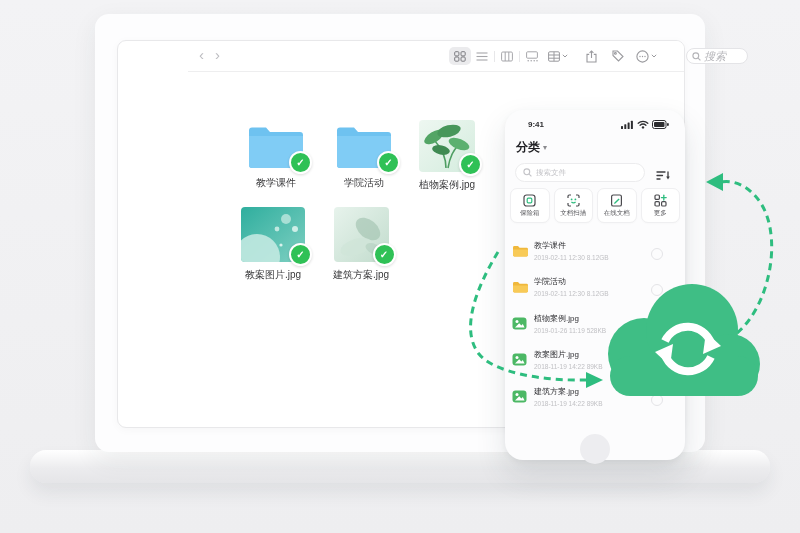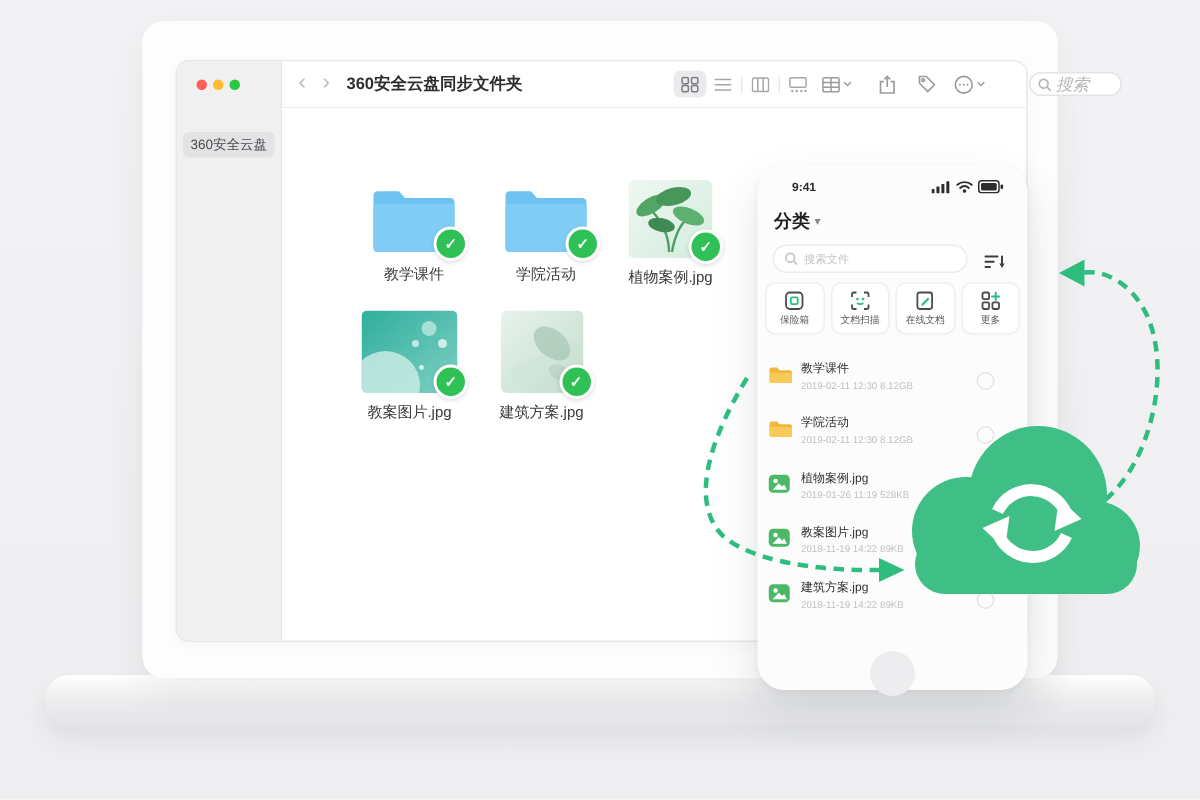--- a/index.html
+++ b/index.html
@@ -131,33 +131,24 @@
 </head>
 <body>
 
 <div class="stage">
 
   <div class="laptop-base"></div>
   <div class="laptop-screen"></div>
 
   <div class="window">
 
-    <div class="sidebar">
-      <div class="traffic">
-        <span class="tl-close"></span>
-        <span class="tl-min"></span>
-        <span class="tl-zoom"></span>
-      </div>
-      <div class="sidebar-pill">360安全云盘</div>
-    </div>
 
     <div class="toolbar">
       <span class="nav-btn nav-back">‹</span>
       <span class="nav-btn nav-fwd">›</span>
-      <span class="win-title">360安全云盘同步文件夹</span>
 
       <div class="view-group">
         <span class="view-btn sel">
           <svg width="12" height="11">
               <g fill="none" stroke="#7c7c80" stroke-width="1">
                 <rect x="0.7" y="0.7" width="4.2" height="4.2" rx="1"></rect>
                 <rect x="7" y="0.7" width="4.2" height="4.2" rx="1"></rect>
                 <rect x="0.7" y="6" width="4.2" height="4.2" rx="1"></rect>
                 <rect x="7" y="6" width="4.2" height="4.2" rx="1"></rect>
               </g>

